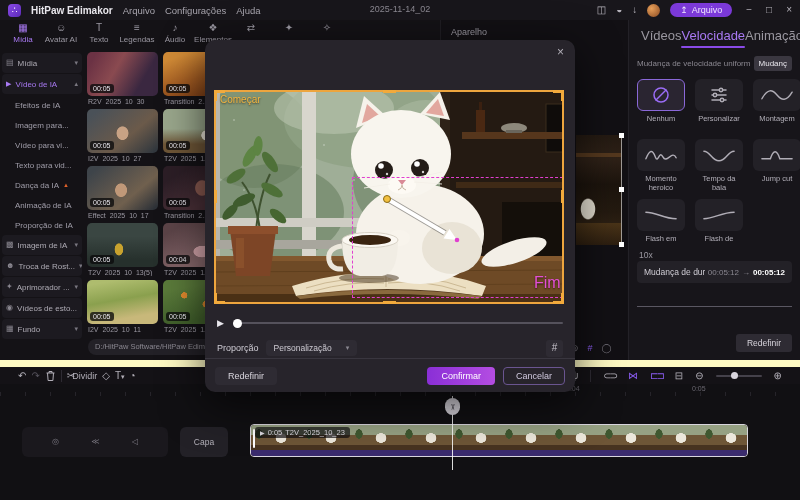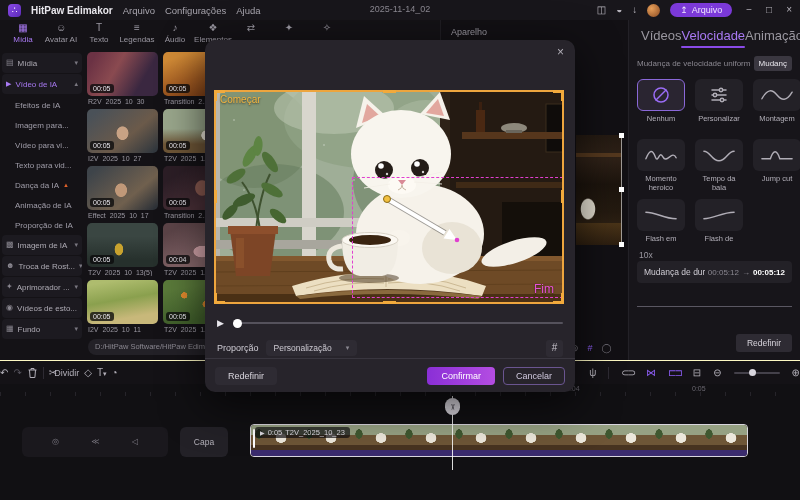--- a/index.html
+++ b/index.html
@@ -94,21 +94,21 @@
 .card.sel{border-color:#8a68d8;background:#2a2531}
 .clabel{font-size:7.5px;color:#b2afb8;text-align:center;line-height:9px;margin:3px 0 7px;height:18px}
 #durbar{margin:2px 8px 0 8px;height:22px;background:#232127;border-radius:4px;display:flex;align-items:center;padding:0 7px;gap:3px}
 #durbar .dl{flex:1;font-size:8.5px;color:#cfccd4;white-space:nowrap;overflow:hidden}
 #durbar .t1,#durbar .ar{font-size:8px;color:#8a8790}
 #durbar .t2{font-size:8px;color:#fff;font-weight:bold}
 #spd10{position:absolute;left:10px;top:230px;font-size:8.5px;color:#9a97a0}
 #sline{position:absolute;left:8px;right:8px;top:286px;height:1px;background:#5a5762}
 #rreset{position:absolute;right:8px;top:314px;background:#2e2b33;border-radius:3px;padding:4px 11px;font-size:8.5px;color:#d8d5dd}
 
-#tbar{left:0;right:0;top:360px;height:24px;background:#141216;border-top:1px solid #fef9c3;display:flex;align-items:center;padding:0 0;gap:5px;color:#b2afb8;font-size:10px}
+#tbar{left:0;right:0;top:360px;height:24px;background:#141216;border-top:7px solid #fef9c3;display:flex;align-items:center;padding:0 18px;gap:5px;color:#b2afb8;font-size:10px}
 #tbar .dim{color:#55525c}
 #tbar .sep{width:1px;height:12px;background:#2e2b33}
 #tbar .lbl{font-size:9px;margin-left:-8px}
 #tbar .right{margin-left:auto;display:flex;align-items:center;gap:12px}
 #tbar .purple{color:#8a5cf0}
 #zslider{width:46px;height:2px;background:#44414a;border-radius:1px;position:relative}
 #zslider .kn{position:absolute;left:15px;top:-2.5px;width:7px;height:7px;border-radius:50%;background:#d8d5dd}
 #ruler{left:0;right:0;top:384px;height:12px;background:#111013;background-image:repeating-linear-gradient(90deg,#26242a 0 1px,rgba(0,0,0,0) 1px 25px);background-size:100% 4px;background-repeat:no-repeat;background-position:0 100%}
 .rlab{position:absolute;top:1px;font-size:7px;color:#6a6770}
 #tracks{left:0;right:0;top:396px;bottom:0;background:#111013}
@@ -138,21 +138,21 @@
 .hc.tl{left:0;top:0}.hc.tr{right:0;top:0}.hc.bl{left:0;bottom:0}.hc.br{right:0;bottom:0}
 .hc.tl::before,.hc.tr::before{left:0;top:0;width:11px;height:3px}
 .hc.bl::before,.hc.br::before{left:0;bottom:0;width:11px;height:3px}
 .hc.tl::after,.hc.bl::after{left:0;top:0;width:3px;height:11px}
 .hc.tr::after,.hc.br::after{right:0;top:0;width:3px;height:11px}
 .hm-t{left:169px;top:0;width:13px;height:3px}
 .hm-b{left:169px;bottom:0;width:13px;height:3px}
 .hm-l{left:0;top:100px;width:3px;height:13px}
 .hm-r{right:0;top:100px;width:3px;height:13px}
 #lblstart{position:absolute;left:6px;top:4px;color:#f2b33e;font-size:10px;z-index:7;text-shadow:0 1px 2px rgba(0,0,0,.6)}
-#lblend{position:absolute;left:320px;top:192px;color:#e44fd6;font-size:12px;z-index:7;text-shadow:0 1px 2px rgba(0,0,0,.6)}
+#lblend{position:absolute;left:320px;top:184px;color:#e44fd6;font-size:16px;z-index:7;text-shadow:0 1px 2px rgba(0,0,0,.6)}
 #dashed{position:absolute;left:138px;top:87px;width:211px;height:121px;border:1px dashed #e03fd0;border-right:none;z-index:4}
 #pvarrow{position:absolute;inset:0;z-index:5}
 #mplay{position:absolute;left:12px;right:12px;top:276px;height:14px;display:flex;align-items:center;gap:9px}
 #mplay .pb{color:#e8e6ec;font-size:9px}
 #mtrack{flex:1;height:2px;background:#55525c;border-radius:1px;position:relative}
 #mtrack .kn{position:absolute;left:0;top:-3.5px;width:9px;height:9px;border-radius:50%;background:#fff}
 #mratio{position:absolute;left:12px;right:12px;top:299px;height:18px;display:flex;align-items:center;gap:7px}
 #mratio .rl{font-size:9px;color:#cfccd4}
 #ratiosel{background:#2e2b33;border-radius:4px;padding:3px 8px;font-size:8.5px;color:#cfccd4;display:flex;gap:14px;align-items:center}
 #ratiosel .cv{font-size:7px;color:#8a8790}

